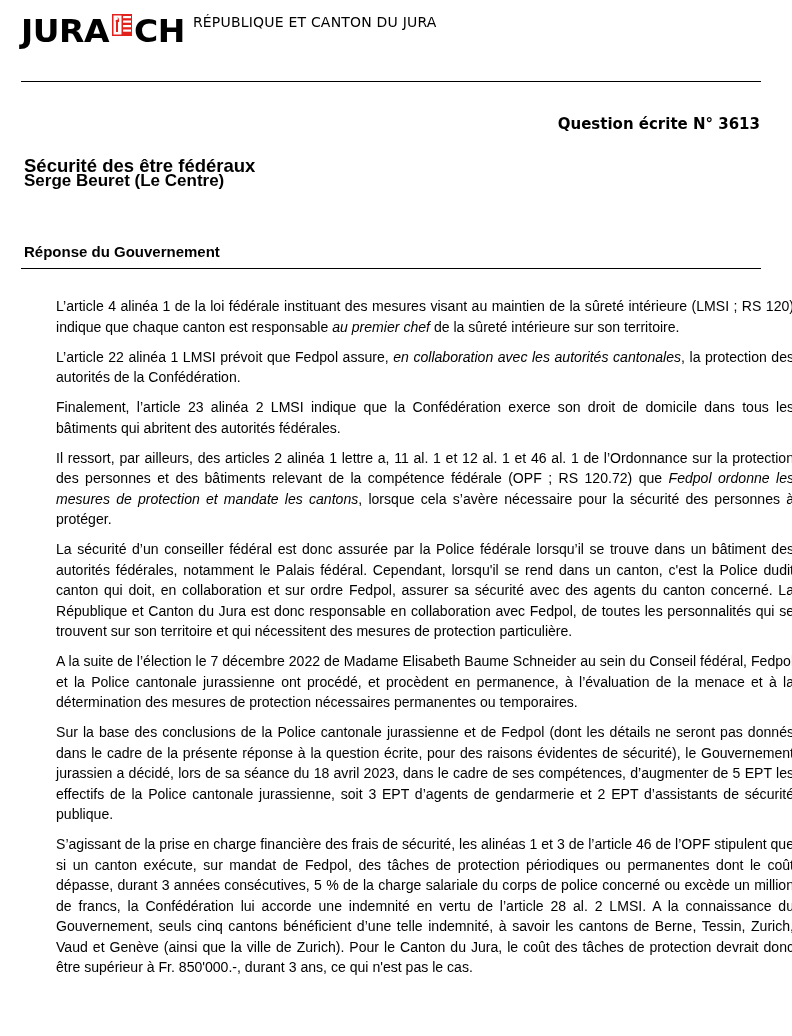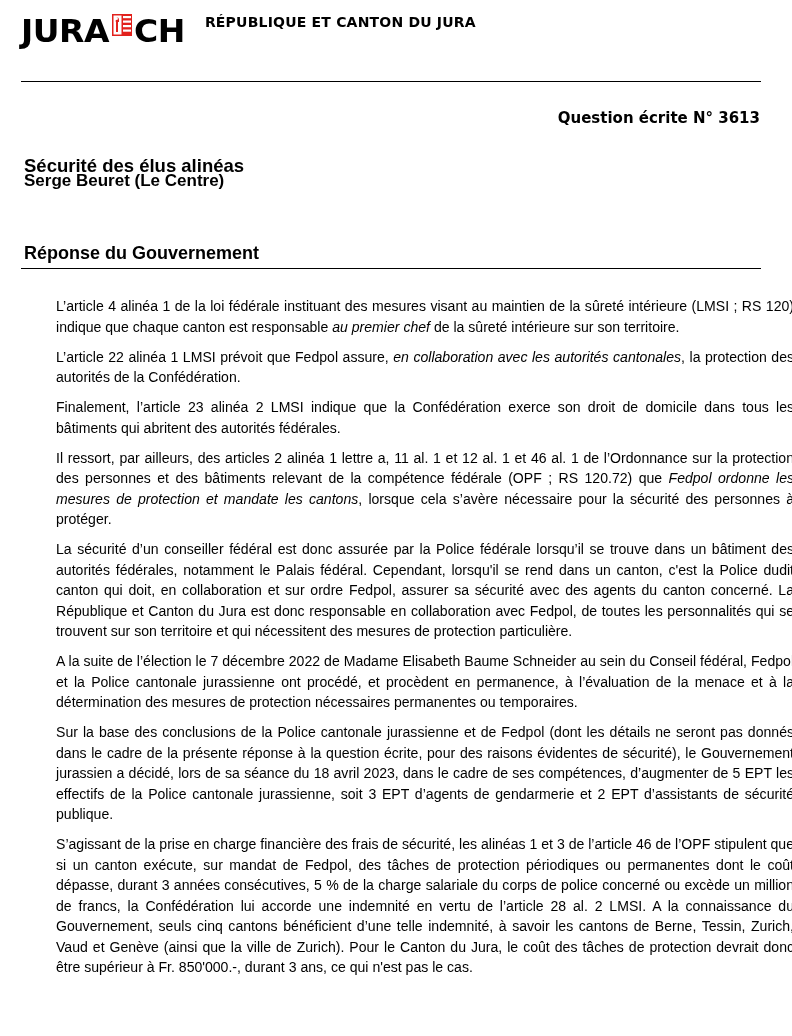--- a/index.html
+++ b/index.html
@@ -1,25 +1,25 @@
 <!DOCTYPE html>
 <html><head>
 <meta charset="utf-8">
 <style>
   html, body { margin:0; padding:0; background:#ffffff; }
   body { width:792px; height:1036px; position:relative; overflow:hidden; color:#000; font-family:"Liberation Sans", sans-serif; }
   .header { position:absolute; left:21px; top:14px; height:36px; display:flex; }
   .logo-jura, .logo-ch { font-family:"DejaVu Sans", sans-serif; font-weight:bold; font-size:33px; letter-spacing:-0.5px; line-height:33px; transform:scaleY(0.95); }
   .logo-flag { display:inline-block; width:20px; height:22px; margin:0 2px 4px 3px; position:relative; }
-  .republic { font-family:"DejaVu Sans", sans-serif; font-weight:bold; font-size:14px; margin-left:20px; margin-bottom:3px; letter-spacing:0.2px; }
+  .republic { font-family:"DejaVu Sans", sans-serif; font-weight:normal; font-size:14px; margin-left:8px; margin-bottom:3px; letter-spacing:0.2px; }
   .rule-top { position:absolute; left:21px; top:81px; width:740px; height:0; border-top:1.3px solid #000; }
-  .qnum { position:absolute; right:32px; top:109px; font-family:"DejaVu Sans", sans-serif; font-weight:bold; font-size:15px; }
+  .qnum { position:absolute; right:32px; top:115px; font-family:"DejaVu Sans", sans-serif; font-weight:bold; font-size:15px; }
   .title { position:absolute; left:24px; top:155px; font-weight:bold; font-size:18.5px; }
   .author { position:absolute; left:24px; top:171px; font-weight:bold; font-size:17px; }
-  .section { position:absolute; left:24px; top:243px; font-weight:bold; font-size:18px; }
+  .section { position:absolute; left:24px; top:243px; font-weight:bold; font-size:15px; }
   .rule-sec { position:absolute; left:21px; top:268px; width:740px; border-top:1.3px solid #000; }
   .body { position:absolute; left:24px; top:296px; width:738px; font-family:"Liberation Sans", sans-serif; font-size:15.3px; line-height:20.5px;margin-left:32px; }
   .body p { margin:0 0 9.5px 0; text-align:justify; transform:scaleX(0.92); transform-origin:left top; width:108.7%; }
   .body p em { font-style:italic; }
 </style>
 </head>
 <body>
 
 <div class="header">
   <span class="logo-jura">JURA</span>
@@ -35,21 +35,21 @@
     </svg>
   </span>
   <span class="logo-ch">CH</span>
   <span class="republic">RÉPUBLIQUE ET CANTON DU JURA</span>
 </div>
 
 <div class="rule-top"></div>
 
 <div class="qnum">Question écrite N° 3613</div>
 
-<div class="title">Sécurité des élus alinéas</div>
+<div class="title">Sécurité des être fédéraux</div>
 <div class="author">Serge Beuret (Le Centre)</div>
 
 <div class="section">Réponse du Gouvernement</div>
 <div class="rule-sec"></div>
 
 <div class="body">
   <p><span>L’article 4 alinéa 1 de la loi fédérale instituant des mesures visant au maintien de la sûreté intérieure (LMSI ; RS 120) indique que chaque canton est responsable </span><em>au premier chef</em><span> de la sûreté intérieure sur son territoire.</span></p>
   <p><span>L’article 22 alinéa 1 LMSI prévoit que Fedpol assure, </span><em>en collaboration avec les autorités cantonales</em><span>, la protection des autorités de la Confédération.</span></p>
   <p><span>Finalement, l’article 23 alinéa 2 LMSI indique que la Confédération exerce son droit de domicile dans tous les bâtiments qui abritent des autorités fédérales.</span></p>
   <p><span>Il ressort, par ailleurs, des articles 2 alinéa 1 lettre a, 11 al. 1 et 12 al. 1 et 46 al. 1 de l’Ordonnance sur la protection des personnes et des bâtiments relevant de la compétence fédérale (OPF ; RS 120.72) que </span><em>Fedpol ordonne les mesures de protection et mandate les cantons</em><span>, lorsque cela s’avère nécessaire pour la sécurité des personnes à protéger.</span></p>

